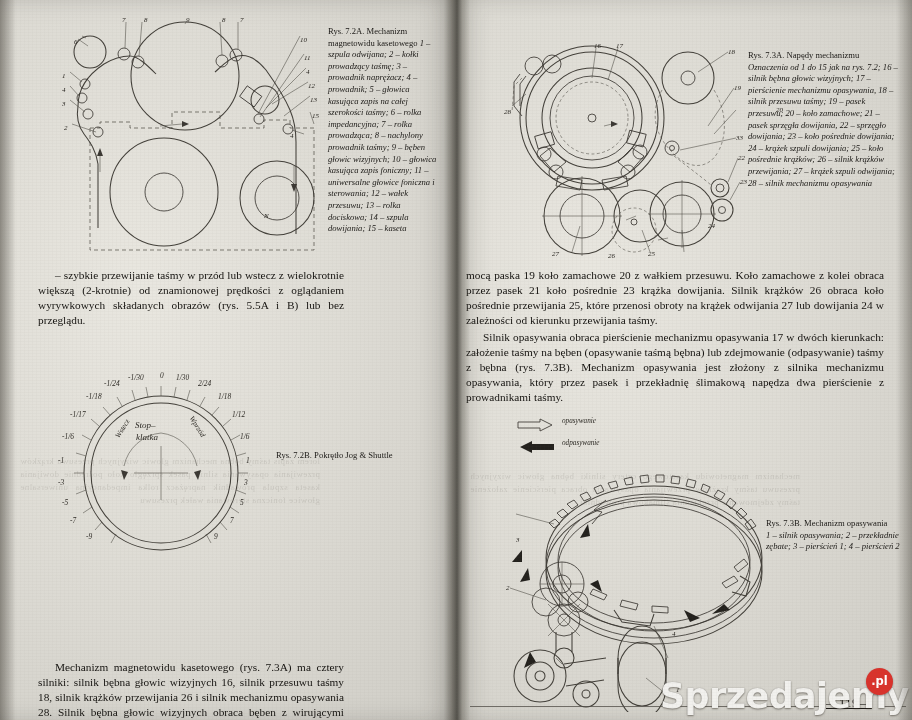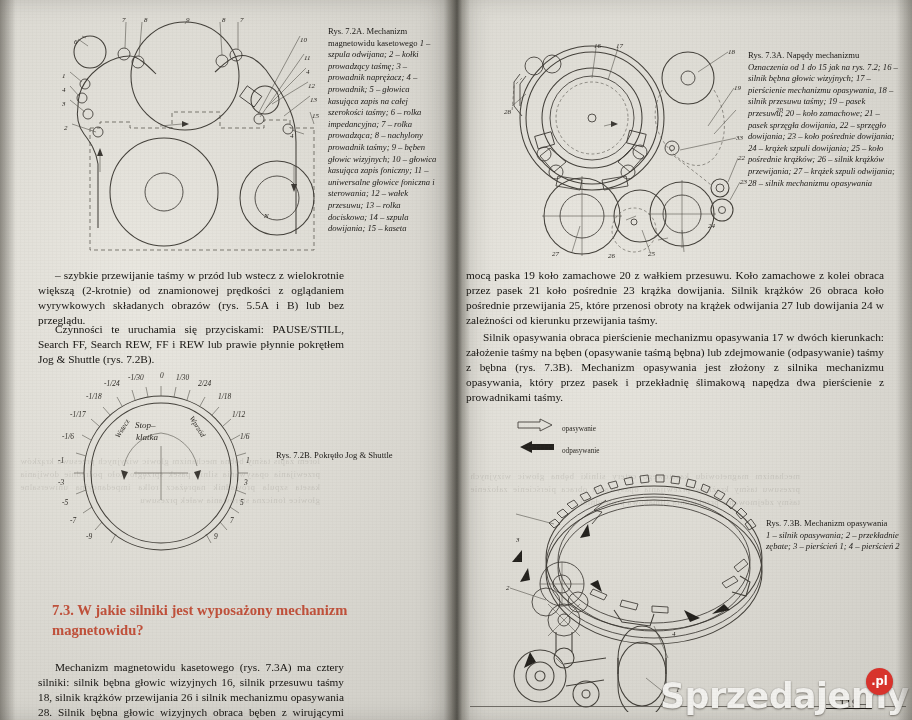--- a/index.html
+++ b/index.html
@@ -57,21 +57,21 @@
     font-family:"Liberation Serif", serif;
   }
   .cap i, .body i{font-style:italic;}
   .headline{
     position:absolute;color:#c0503a;
     font-weight:bold;font-size:14.6px;line-height:20px;
     font-family:"Liberation Serif", serif;
   }
   .figlabel{
     position:absolute;font-size:7.2px;color:#2a2722;
-    font-family:"Liberation Serif", serif;margin-top:8px;
+    font-family:"Liberation Serif", serif;font-style:italic;
   }
   .numlab{
     position:absolute;font-size:7px;color:#26231e;font-style:italic;
     font-family:"Liberation Serif", serif;
   }
   .dialnum{
     position:absolute;font-size:7.4px;color:#2b2823;font-style:italic;
     font-family:"Liberation Serif", serif;white-space:nowrap;
   }
   svg{display:block;}
@@ -202,23 +202,20 @@
   <div class="numlab" style="left:290px;top:132px;">4</div>
   <div class="numlab" style="left:264px;top:212px;">N</div>
 
   <div class="cap" style="left:328px;top:26px;width:110px;">
     <span>Rys. 7.2A. Mechanizm magnetowidu kasetowego</span>
     <i>1 – szpula odwijana; 2 – kołki prowadzący taśmę; 3 – prowadnik naprężacz; 4 – prowadnik; 5 – głowica kasująca zapis na całej szerokości taśmy; 6 – rolka impedancyjna; 7 – rolka prowadząca; 8 – nachylony prowadnik taśmy; 9 – bęben głowic wizyjnych; 10 – głowica kasująca zapis foniczny; 11 – uniwersalne głowice foniczna i sterowania; 12 – wałek przesuwu; 13 – rolka dociskowa; 14 – szpula dowijania; 15 – kaseta</i>
   </div>
 
   <div class="body" style="left:38px;top:268px;width:306px;">
     <p class="ind">– szybkie przewijanie taśmy w przód lub wstecz z wielokrotnie większą (2-krotnie) od znamionowej prędkości z oglądaniem wyrywkowych składanych obrazów (rys. 5.5A i B) lub bez przeglądu.</p>
-  </div>
-  <div class="body" style="left:38px;top:322px;width:306px;">
-    <p class="ind">Czynności te uruchamia się przyciskami: PAUSE/STILL, Search FF, Search REW, FF i REW lub prawie płynnie pokrętłem Jog &amp; Shuttle (rys. 7.2B).</p>
   </div>
 
   <div class="fig" style="left:66px;top:378px;">
     <svg width="190" height="190" viewBox="0 0 190 190">
       <circle class="stroke2" cx="95" cy="95" r="77"></circle>
       <circle class="stroke2" cx="95" cy="95" r="70"></circle>
 
       <g class="thin">
         <path d="M95 18 L95 8"></path>
         <path d="M82 19 L80 9"></path>
@@ -281,21 +278,20 @@
   <div class="dialnum" style="left:232px;top:410px;">1/12</div>
   <div class="dialnum" style="left:240px;top:432px;">1/6</div>
   <div class="dialnum" style="left:246px;top:456px;">1</div>
   <div class="dialnum" style="left:244px;top:478px;">3</div>
   <div class="dialnum" style="left:240px;top:498px;">5</div>
   <div class="dialnum" style="left:230px;top:516px;">7</div>
   <div class="dialnum" style="left:214px;top:532px;">9</div>
 
   <div class="cap" style="left:276px;top:450px;width:160px;">Rys. 7.2B. Pokrętło Jog &amp; Shuttle</div>
 
-  <div class="headline" style="left:52px;top:600px;width:300px;">7.3. W jakie silniki jest wyposażony mechanizm magnetowidu?</div>
 
   <div class="body" style="left:38px;top:660px;width:306px;">
     <p class="ind">Mechanizm magnetowidu kasetowego (rys. 7.3A) ma cztery silniki: silnik bębna głowic wizyjnych 16, silnik przesuwu taśmy 18, silnik krążków przewijania 26 i silnik mechanizmu opasywania 28. Silnik bębna głowic wizyjnych obraca bęben z wirującymi głowicami wizyjnymi. Silnik przesuwu taśmy napędza za po-</p>
   </div>
 
   <div class="fig" style="left:492px;top:30px;">
     <svg width="250" height="232" viewBox="0 0 250 232">
 
       <circle class="stroke2" cx="100" cy="88" r="72"></circle>
       <circle class="stroke2" cx="100" cy="88" r="66"></circle>

